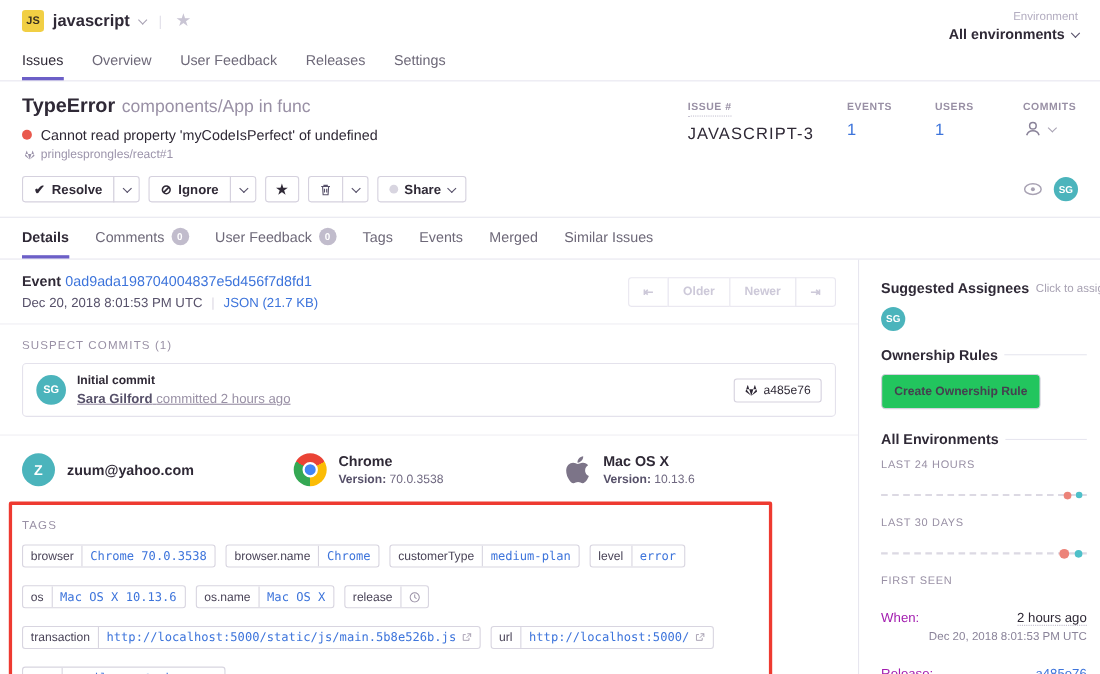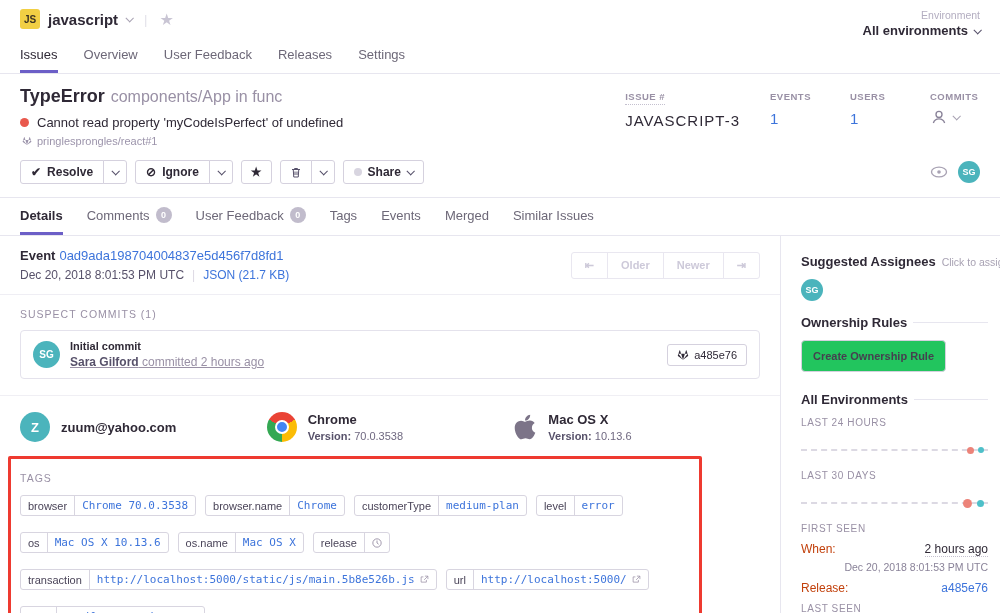--- a/index.html
+++ b/index.html
@@ -115,21 +115,21 @@
   .spark-line { position:absolute; left:0; right:0; bottom:8px; border-top:2px dashed #dcd9e3; }
   .dot { position:absolute; border-radius:50%; }
   .dot.red { background:#ec8379; }
   .dot.teal { background:#4ec0c9; }
   .spark.h24 .dot.red { width:7px; height:7px; right:14px; bottom:5px; }
   .spark.h24 .dot.teal { width:6px; height:6px; right:4px; bottom:6px; }
   .spark.d30 .dot.red { width:9px; height:9px; right:16px; bottom:4px; }
   .spark.d30 .dot.teal { width:7px; height:7px; right:4px; bottom:5px; }
   .seen { margin-top:6px; margin-bottom:8px; }
   .seen-row { display:flex; justify-content:space-between; align-items:baseline; font-size:12px; margin-top:8px; }
-  .seen-key { color:#c2410c; }
+  .seen-key { color:#a21caf;margin-top:12px; }
   .seen-rel { border-bottom:1px dotted #c4c0cf; }
   .seen-abs { font-size:10.5px; color:#8a8399; text-align:right; margin-top:4px; }
 </style>
 </head>
 <body>
 
 <div class="topbar">
   <div class="topbar-row">
     <div class="proj">
       <span class="js-badge">JS</span>

